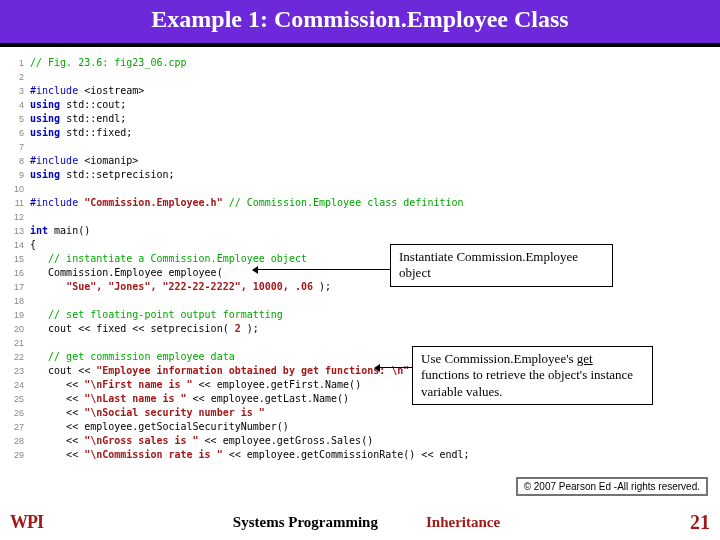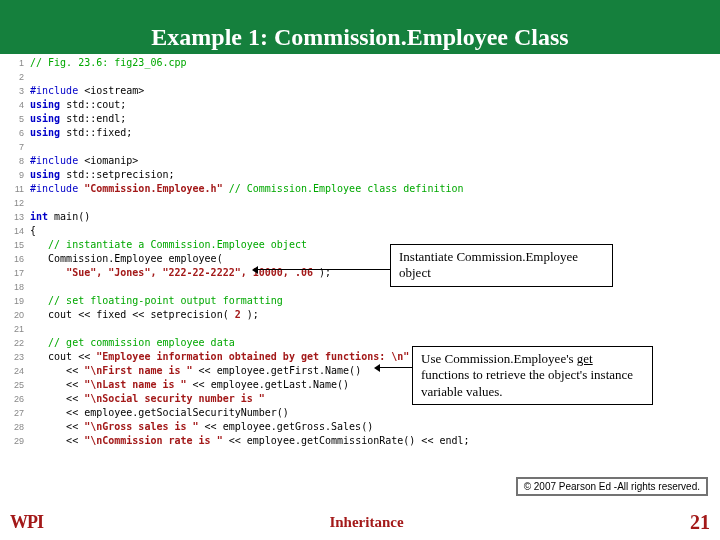--- a/index.html
+++ b/index.html
@@ -1,17 +1,17 @@
 <!DOCTYPE html>
 <html><head>
 <meta charset="utf-8">
 <style>
   * { margin: 0; padding: 0; box-sizing: border-box; }
   body { width: 720px; height: 540px; background: #fff; font-family: "Comic Sans MS", cursive, sans-serif; position: relative; overflow: hidden; }
-  .header { background: #15803d; color: #fff; padding: 24px 0 10px 0; border-bottom: 4px solid #000; }
+  .header { background: #6d28d9; color: #fff; padding: 6px 0 10px 0; border-bottom: 4px solid #000; }
   .header h1 { font-size: 24px; font-weight: bold; text-align: center; font-family: "Comic Sans MS", cursive; }
   .code-area { position: absolute; top: 54px; left: 0; right: 0; bottom: 36px; background: #fff; padding: 2px 8px; font-family: "Lucida Console", Monaco, monospace; font-size: 10px; line-height: 14px; }
   .code-line { display: flex; }
   .ln { width: 22px; text-align: right; color: #888; font-family: Arial, sans-serif; font-size: 9px; padding-right: 6px; flex-shrink: 0; }
   .code { white-space: pre; }
   .kw { color: #0000c8; font-weight: bold; }
   .cm { color: #00a800; }
   .pp { color: #0000c8; }
   .sysinc { color: #000; }
   .userinc { color: #a31919; font-weight: bold; }
@@ -68,20 +68,24 @@
       <span class="ln">7</span>
       <span class="code"></span>
     </div>
     <div class="code-line">
       <span class="ln">8</span>
       <span class="code"><span class="pp">#include </span><span class="sysinc">&lt;iomanip&gt;</span></span>
     </div>
     <div class="code-line">
       <span class="ln">9</span>
       <span class="code"><span class="kw">using</span><span> std::setprecision;</span></span>
+    </div>
+    <div class="code-line">
+      <span class="ln">10</span>
+      <span class="code"></span>
     </div>
     <div class="code-line">
       <span class="ln">11</span>
       <span class="code"><span class="pp">#include </span><span class="userinc">"Commission.Employee.h"</span><span> </span><span class="cm">// Commission.Employee class definition</span></span>
     </div>
     <div class="code-line">
       <span class="ln">12</span>
       <span class="code"></span>
     </div>
     <div class="code-line">
@@ -162,16 +166,17 @@
 <div class="callout callout2">
   <span>Use Commission.Employee's </span><span class="u">get</span><span> functions to retrieve the object's instance variable values.</span>
 </div>
 <div class="arrow arrow2"></div>
 
 <div class="copyright">© 2007 Pearson Ed -All rights reserved.</div>
 
 <div class="footer">
   <span class="logo">WPI</span>
   <div class="ft-center">
+    <span class="ft-left">Systems Programming</span>
     <span class="ft-right">Inheritance</span>
   </div>
   <span class="pagenum">21</span>
 </div>
 
 </body></html>

